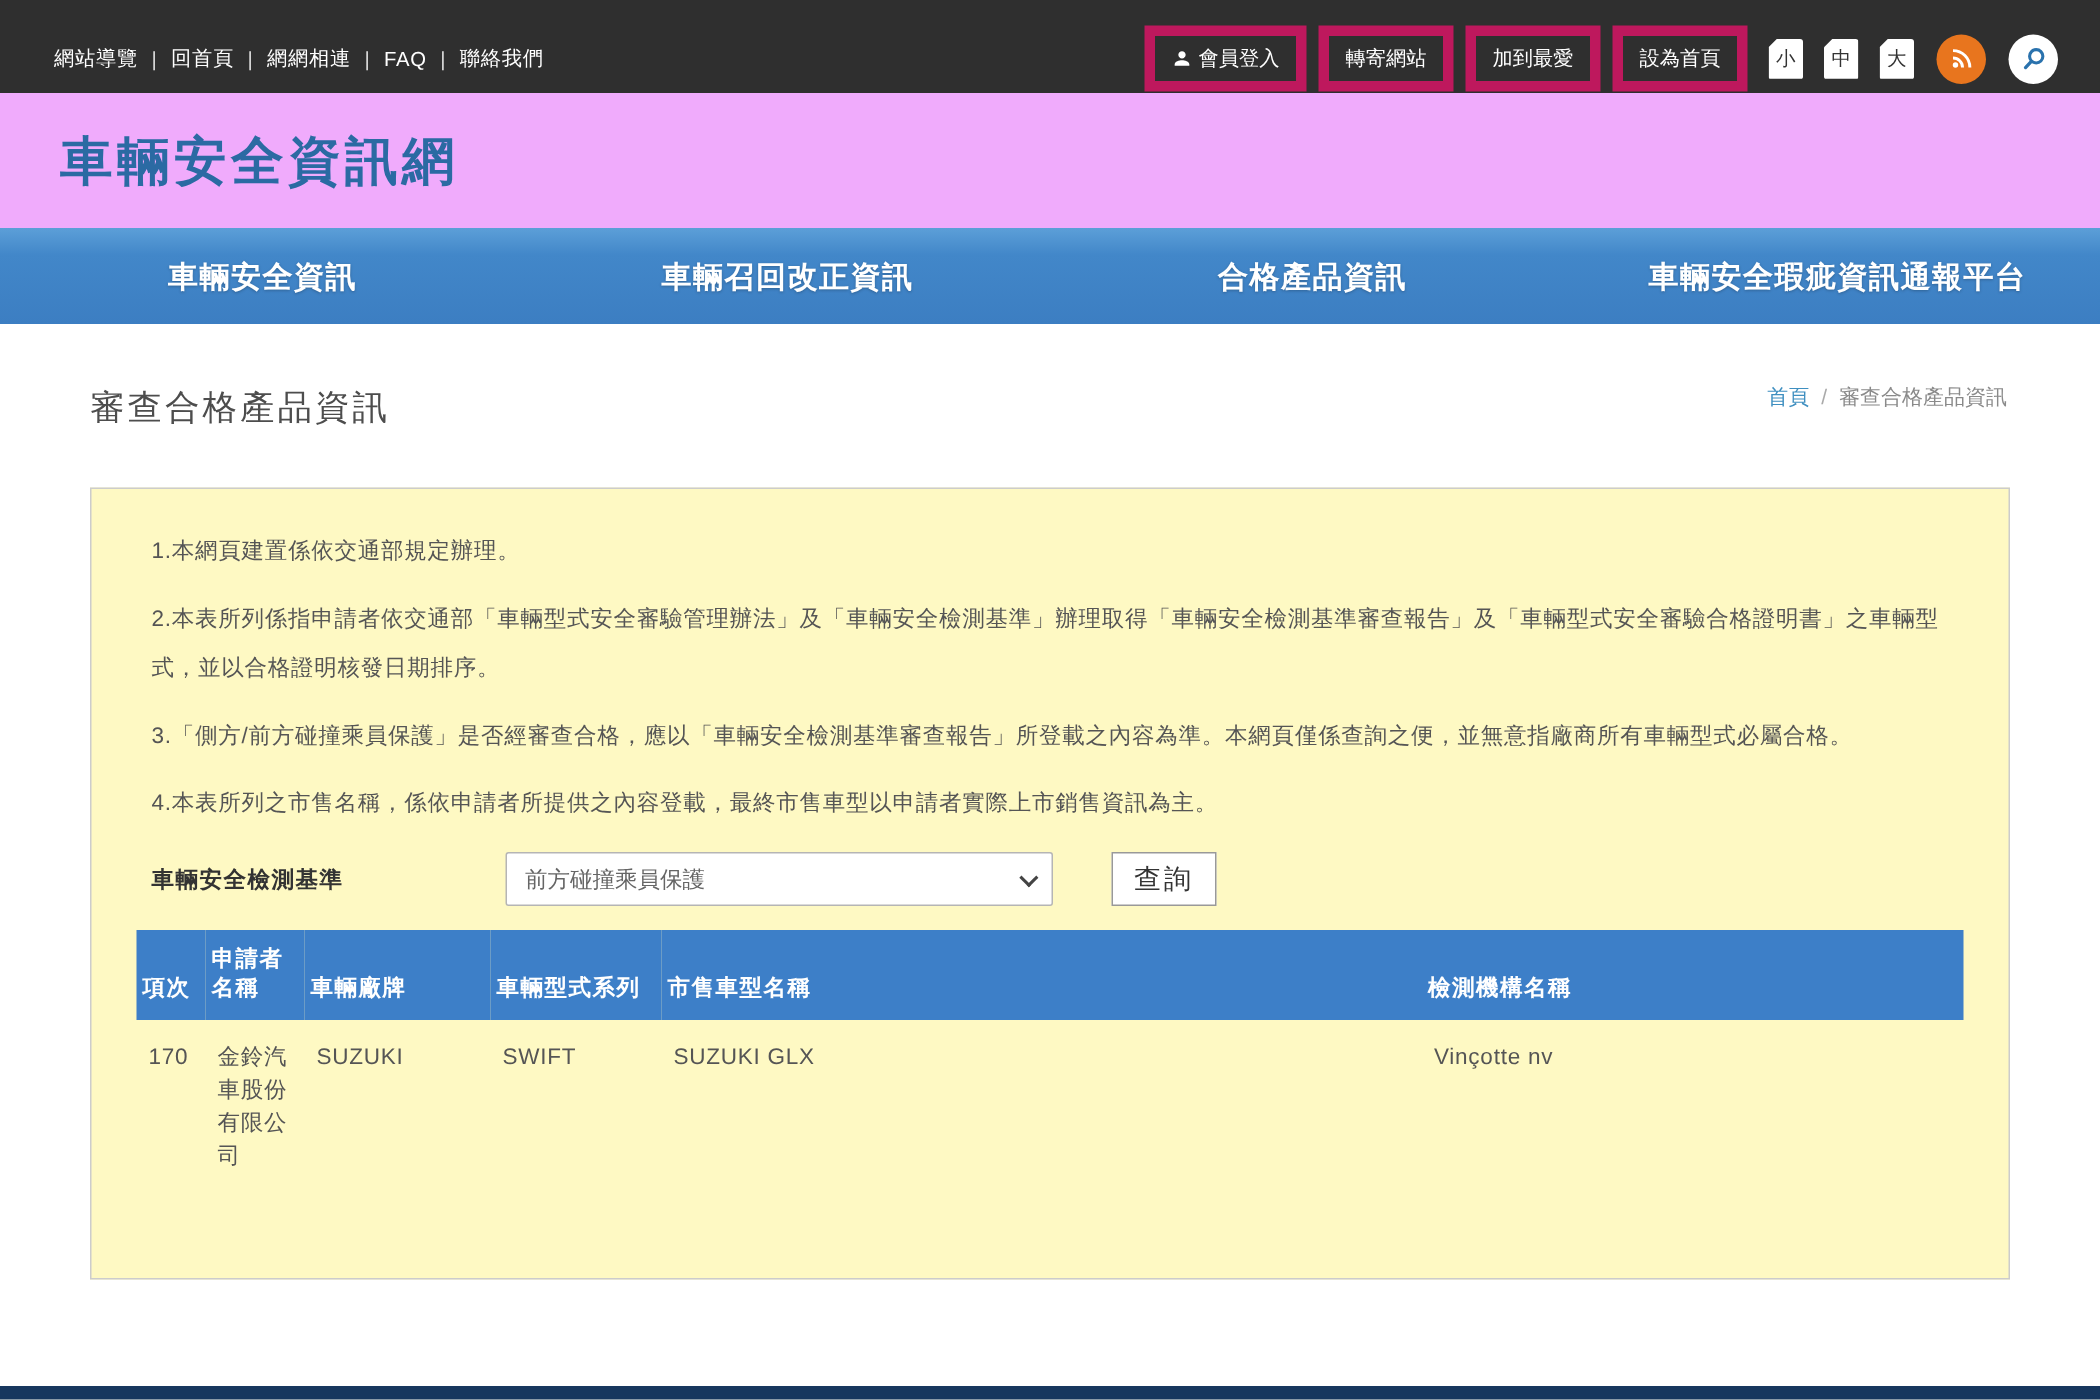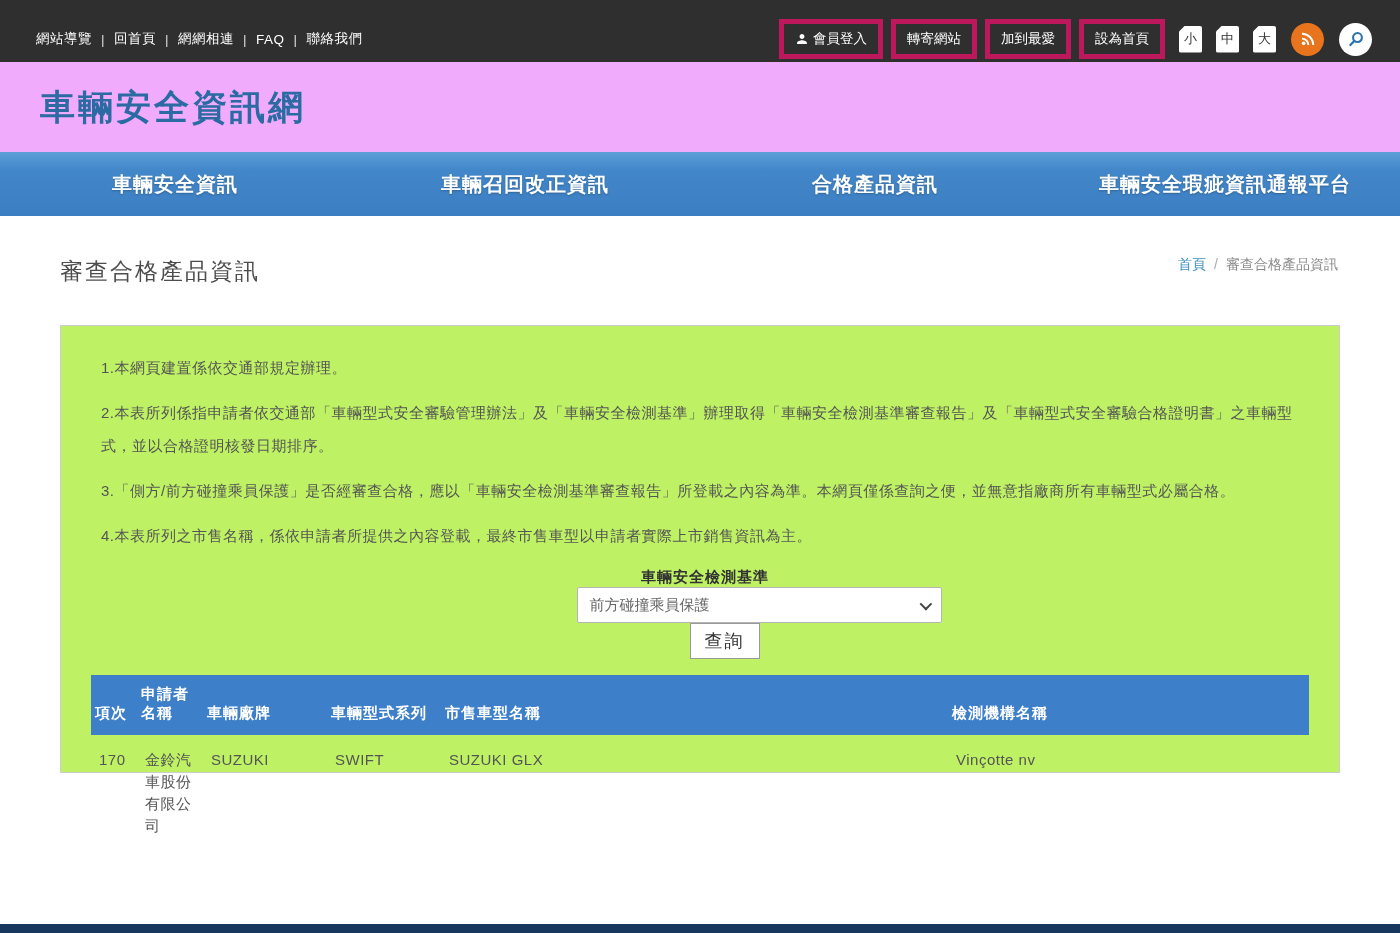--- a/index.html
+++ b/index.html
@@ -6,21 +6,21 @@
   html,body { width:1400px; height:933px; overflow:hidden; background:#fff;
     font-family:"Liberation Sans","DejaVu Sans",sans-serif; }
 
   
   .topbar { height:62px; background:#2f2f2f; display:flex; align-items:center;
     padding:16px 28px 0 36px; color:#fff; }
   .topbar-links { display:flex; align-items:center; font-size:13.5px; letter-spacing:.5px; }
   .topbar-links a { color:#fff; text-decoration:none; cursor:pointer; }
   .topbar-links .sep { margin:0 9px; color:#ddd; }
   .topbar-right { margin-left:auto; display:flex; align-items:center; gap:8px; }
-  .tb-btn { border:5px solid #be185d; color:#fff; background:transparent; font-size:13.5px;
+  .tb-btn { border:7px solid #be185d; color:#fff; background:transparent; font-size:13.5px;
     padding:6px 11px; display:flex; align-items:center; gap:4px; cursor:pointer; white-space:nowrap; }
   .doc-icon { width:23px; height:27px; background:#fff; color:#333; font-size:13px;
     display:flex; align-items:center; justify-content:center; margin-left:6px; cursor:pointer;
     clip-path:polygon(6px 0, 100% 0, 100% 100%, 0 100%, 0 6px); border-radius:2px; }
   .circle-icon { width:33px; height:33px; border-radius:50%; margin-left:7px; cursor:pointer;
     display:flex; align-items:center; justify-content:center; }
   .rss-bg { background:#e8751e; }
   .search-bg { background:#fff; }
 
   
@@ -35,25 +35,25 @@
 
   
   .main { height:668px; background:#fff; }
   .heading-row { display:flex; align-items:flex-start; justify-content:space-between;
     margin:40px 62px 0 60px; }
   .page-title { font-size:23px; color:#4d4d4d; letter-spacing:2px; font-weight:normal; }
   .breadcrumb { font-size:14px; color:#8a8a8a; }
   .breadcrumb a { color:#3f8fc0; text-decoration:none; cursor:pointer; }
   .breadcrumb .bc-sep { margin:0 8px; color:#aaa; }
 
-  .content-box { margin:38px 60px 0; height:448px; border:1px solid #ccc; background:#bef264;
+  .content-box { margin:38px 60px 0; height:528px; border:1px solid #ccc; background:#fef9c3;
     padding:26px 30px 0; }
   .note { font-size:15px; color:#555; line-height:2.15; margin:0 0 13px 10px; letter-spacing:.5px; }
 
-  .filter-row { display:flex; align-items:center; margin:16px 0 0 10px;flex-direction:column; }
+  .filter-row { display:flex; align-items:center; margin:16px 0 0 10px; }
   .filter-label { font-size:15px; font-weight:bold; color:#333; letter-spacing:1px; }
   .select-box { width:365px; height:36px; border:1px solid #b5b5b5; border-radius:2px;
     margin-left:108px; display:flex; align-items:center; padding:0 12px; font-size:15px;
     color:#666; cursor:pointer; background:#fff; }
   .select-box .chev { margin-left:auto; width:9px; height:9px; border-right:2px solid #444;
     border-bottom:2px solid #444; transform:rotate(45deg) translateY(-2px); }
   .search-btn { margin-left:39px; height:36px; padding:0 14px; border:1px solid #999;
     background:#fff; font-size:18px; color:#333; cursor:pointer; letter-spacing:2px; }
 
   table { border-collapse:collapse; width:100%; margin-top:16px; table-layout:fixed; }

